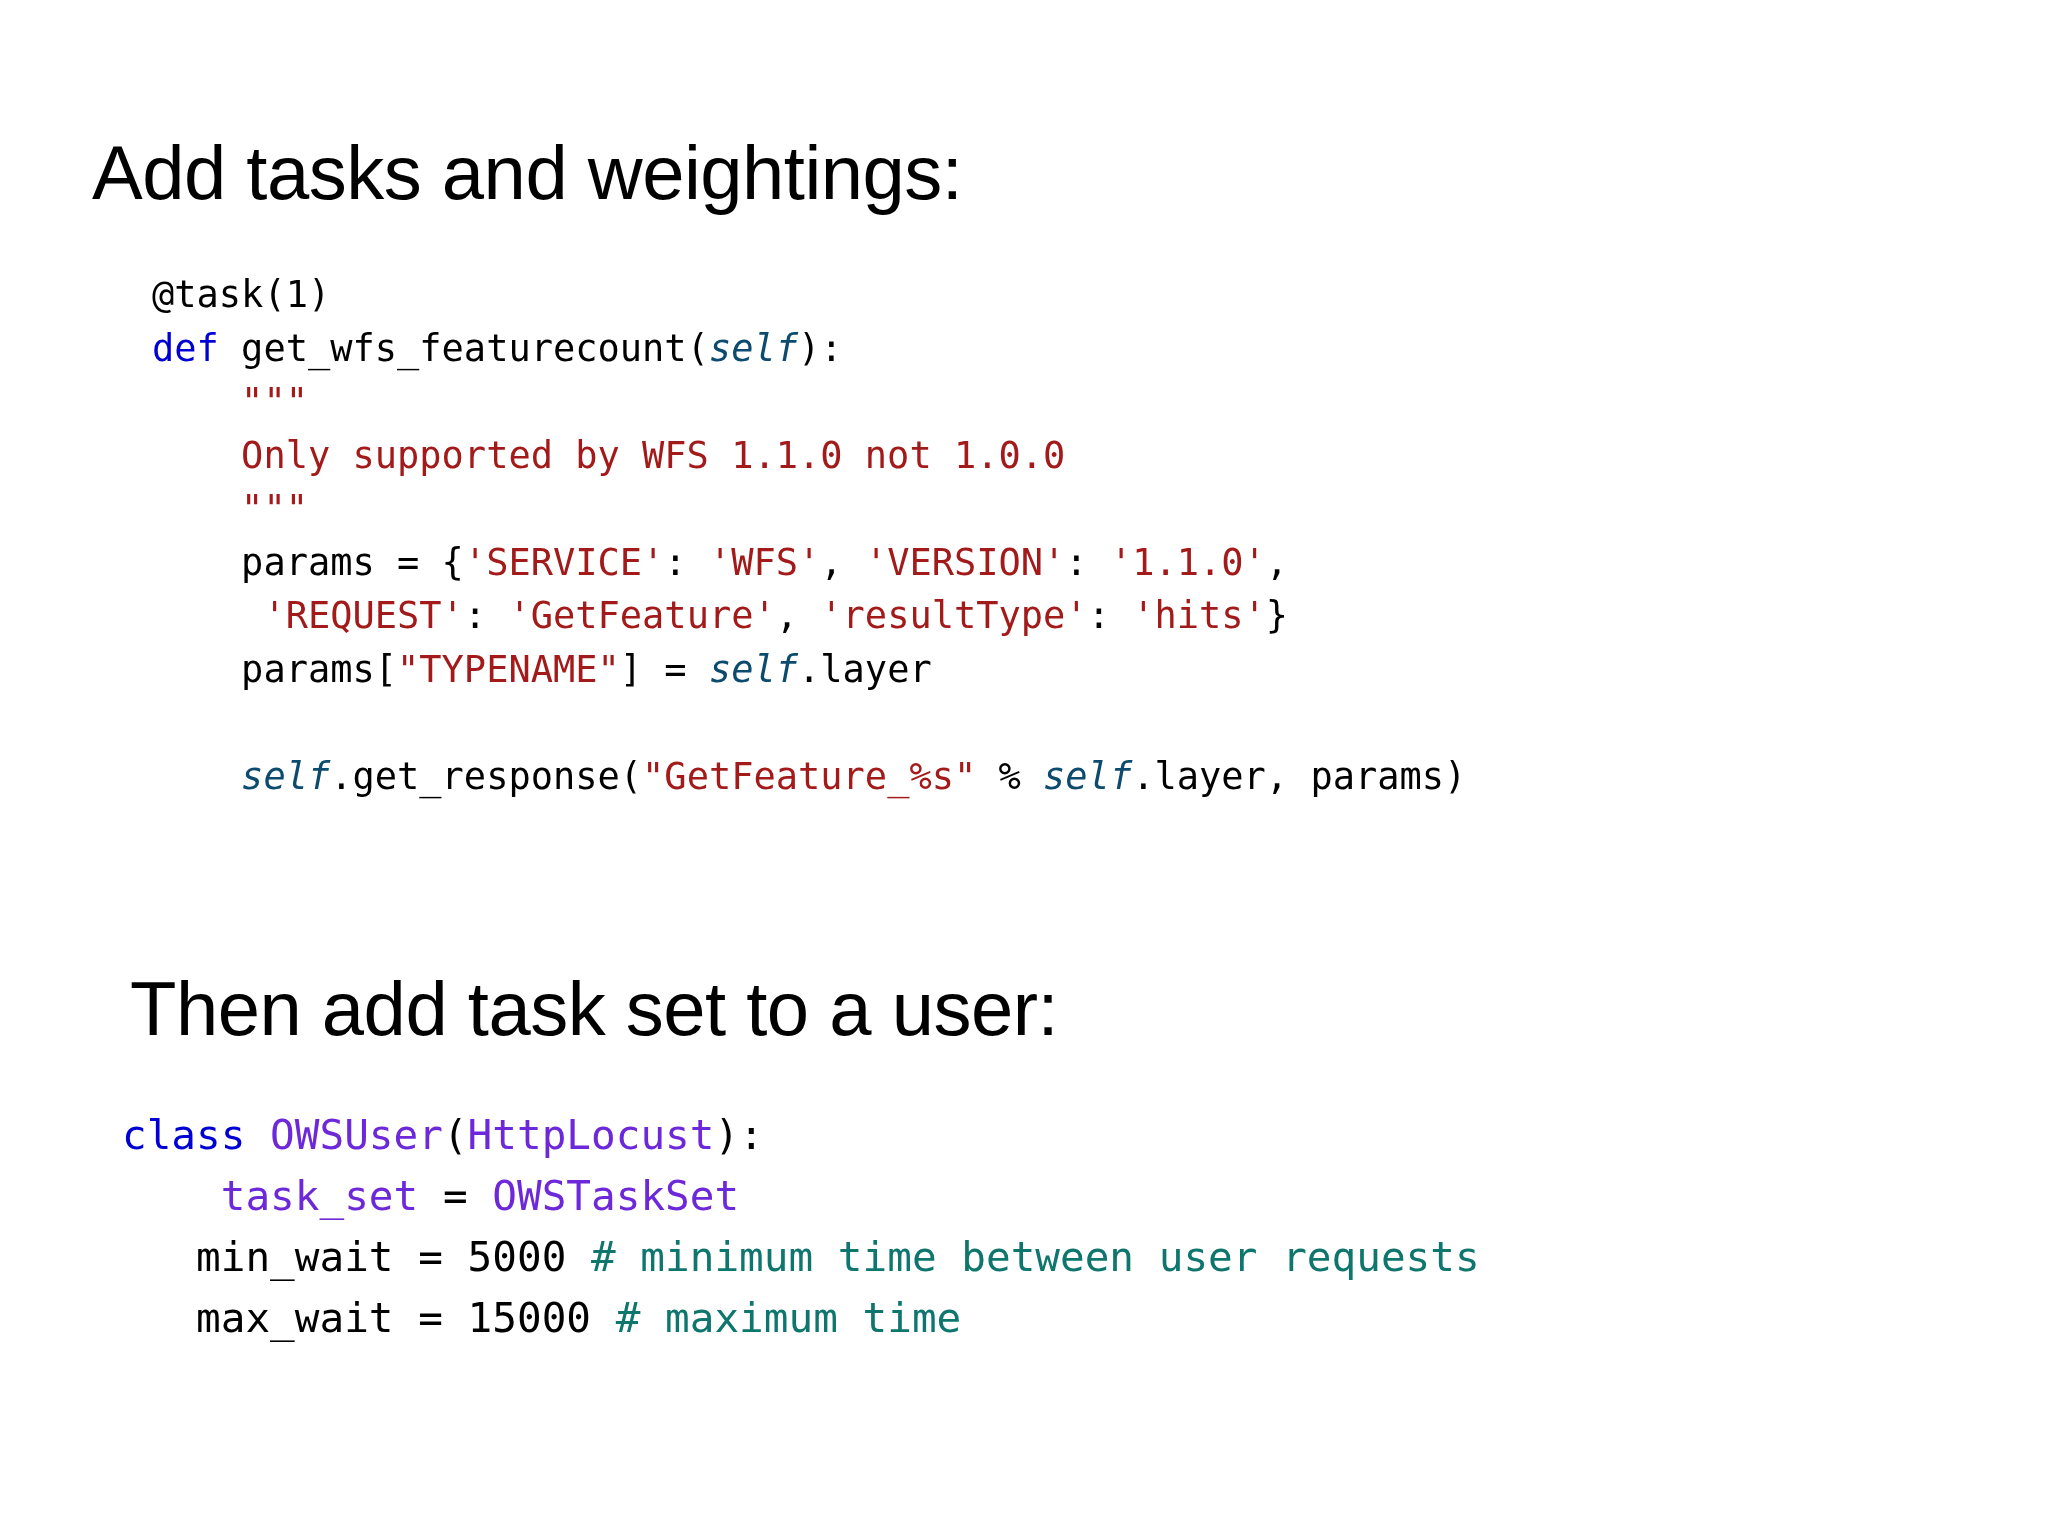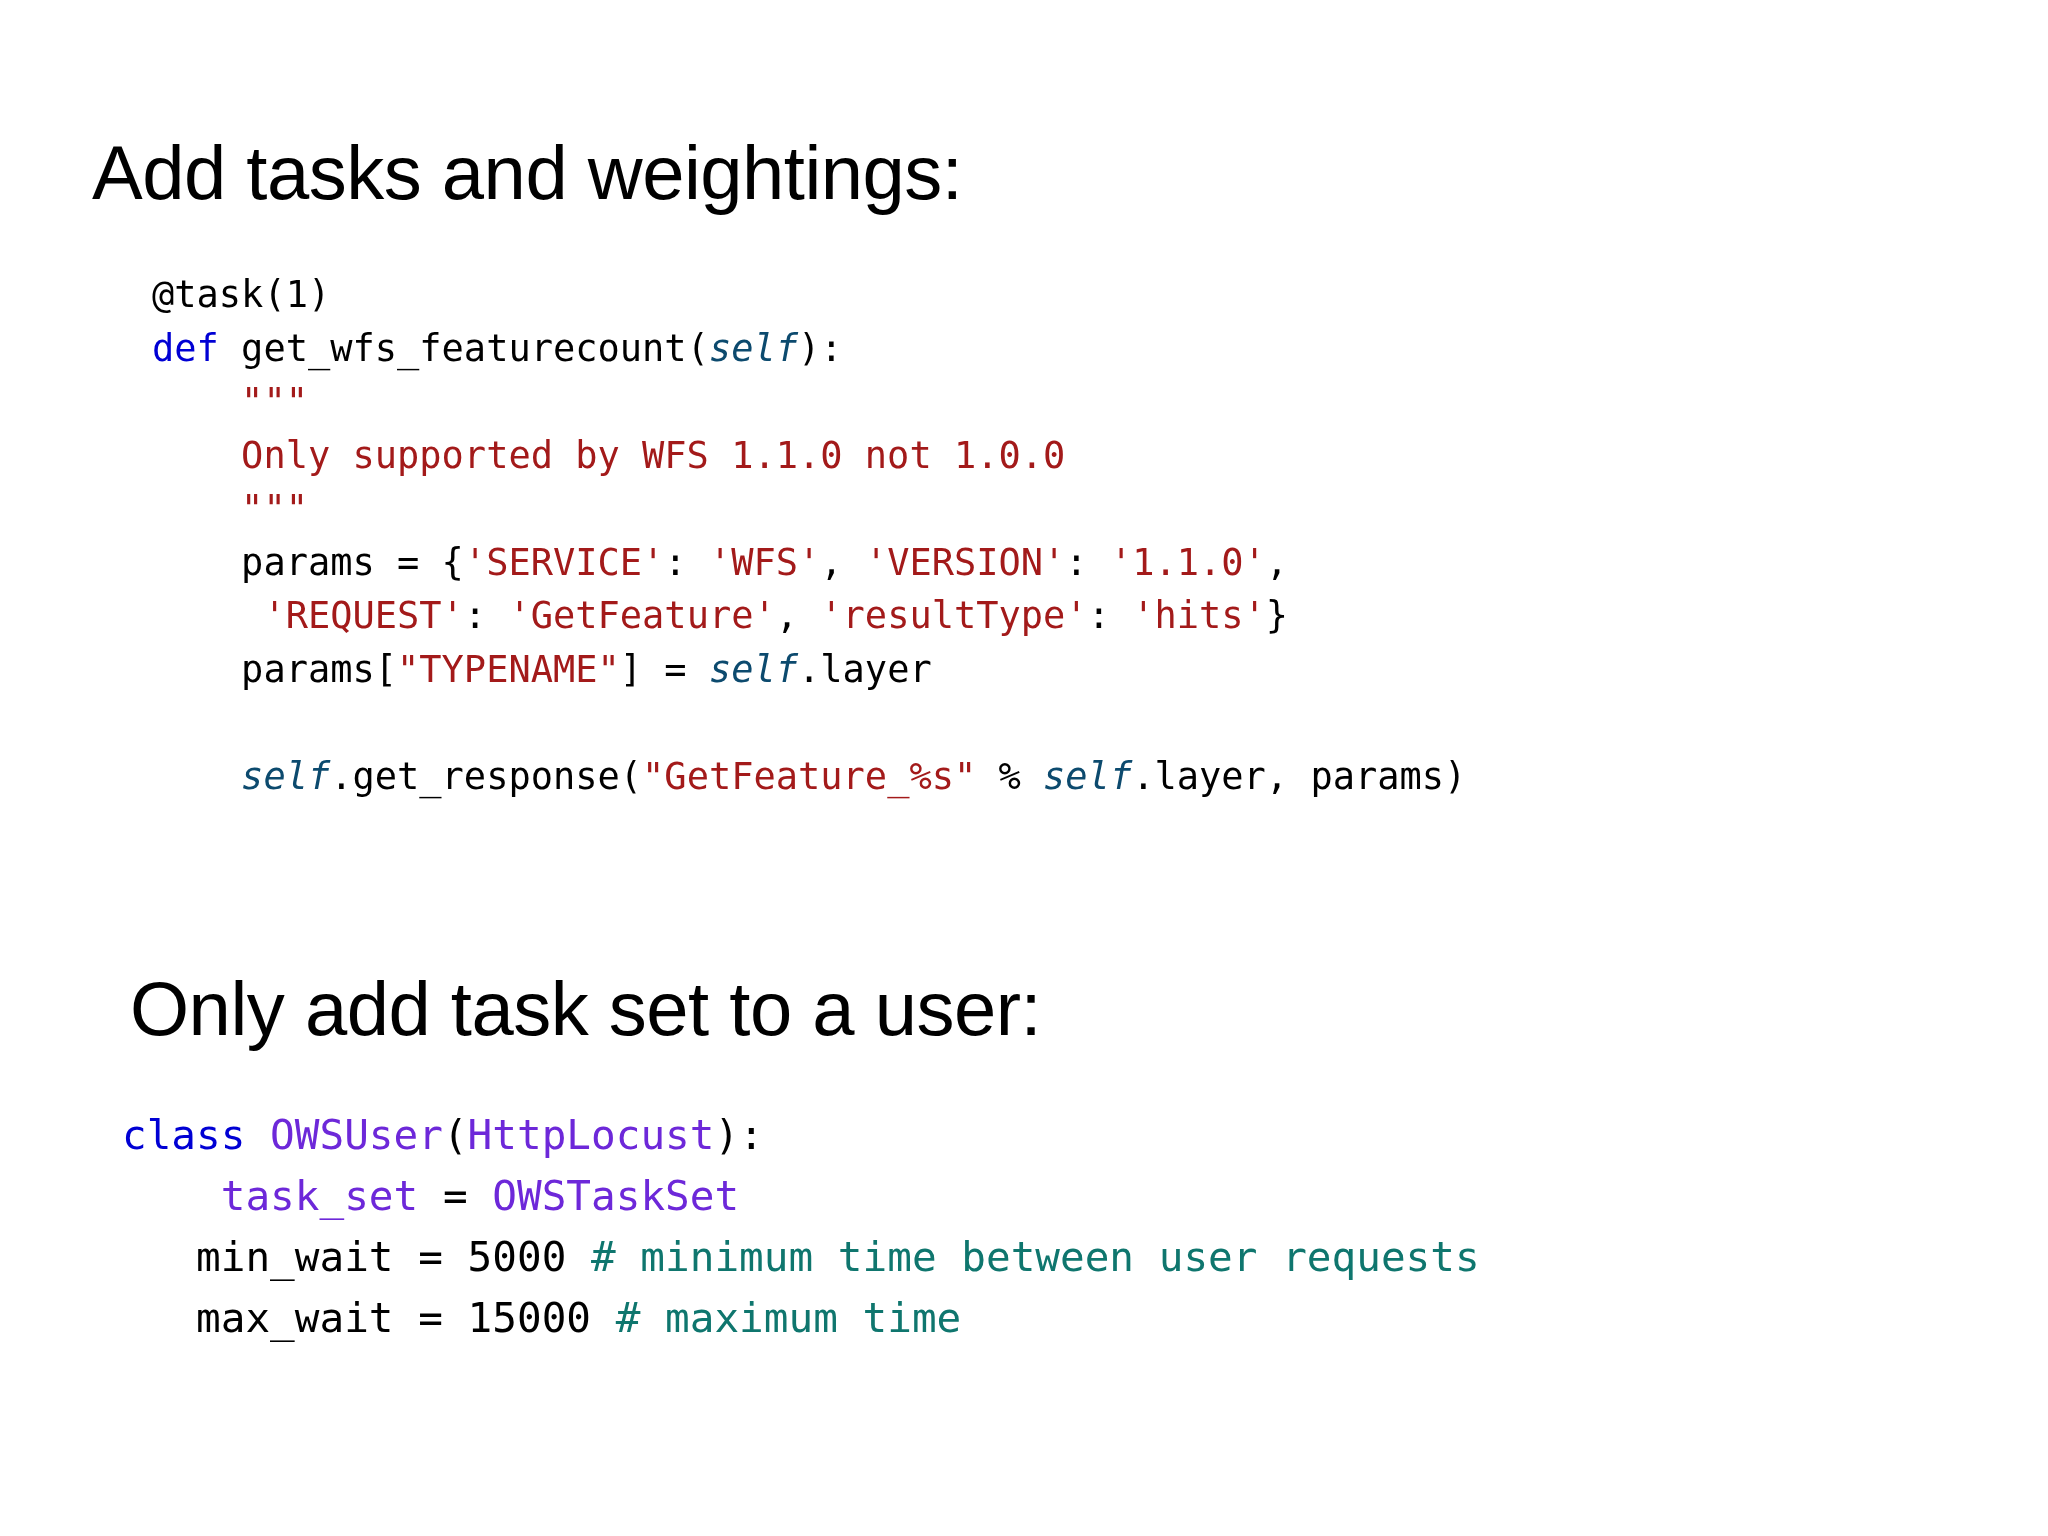--- a/index.html
+++ b/index.html
@@ -80,17 +80,17 @@
 </style>
 </head>
 <body>
 
 <div class="slide">
 
   <h1 class="heading" id="heading-1">Add tasks and weightings:</h1>
 
   <div class="code-block" id="code-block-1"><div class="code-line"><span class="tok-plain">@task(1)</span></div><div class="code-line"><span class="tok-kw">def </span><span class="tok-plain">get_wfs_featurecount(</span><span class="tok-self">self</span><span class="tok-plain">):</span></div><div class="code-line"><span class="tok-doc">    """</span></div><div class="code-line"><span class="tok-doc">    Only supported by WFS 1.1.0 not 1.0.0</span></div><div class="code-line"><span class="tok-doc">    """</span></div><div class="code-line"><span class="tok-plain">    params = {</span><span class="tok-str">'SERVICE'</span><span class="tok-plain">: </span><span class="tok-str">'WFS'</span><span class="tok-plain">, </span><span class="tok-str">'VERSION'</span><span class="tok-plain">: </span><span class="tok-str">'1.1.0'</span><span class="tok-plain">,</span></div><div class="code-line"><span class="tok-plain">     </span><span class="tok-str">'REQUEST'</span><span class="tok-plain">: </span><span class="tok-str">'GetFeature'</span><span class="tok-plain">, </span><span class="tok-str">'resultType'</span><span class="tok-plain">: </span><span class="tok-str">'hits'</span><span class="tok-plain">}</span></div><div class="code-line"><span class="tok-plain">    params[</span><span class="tok-str">"TYPENAME"</span><span class="tok-plain">] = </span><span class="tok-self">self</span><span class="tok-plain">.layer</span></div><div class="code-line">&nbsp;</div><div class="code-line"><span class="tok-plain">    </span><span class="tok-self">self</span><span class="tok-plain">.get_response(</span><span class="tok-str">"GetFeature_%s"</span><span class="tok-plain"> % </span><span class="tok-self">self</span><span class="tok-plain">.layer, params)</span></div></div>
 
-  <h2 class="heading" id="heading-2">Only add task set to a user:</h2>
+  <h2 class="heading" id="heading-2">Then add task set to a user:</h2>
 
   <div class="code-block" id="code-block-2"><div class="code-line"><span class="tok-kw">class </span><span class="tok-class">OWSUser</span><span class="tok-plain">(</span><span class="tok-class">HttpLocust</span><span class="tok-plain">):</span></div><div class="code-line"><span class="tok-plain">    </span><span class="tok-class">task_set</span><span class="tok-plain"> = </span><span class="tok-class">OWSTaskSet</span></div><div class="code-line"><span class="tok-plain">   min_wait = 5000 </span><span class="tok-comment"># minimum time between user requests</span></div><div class="code-line"><span class="tok-plain">   max_wait = 15000 </span><span class="tok-comment"># maximum time</span></div></div>
 
 </div>
 
 </body></html>

